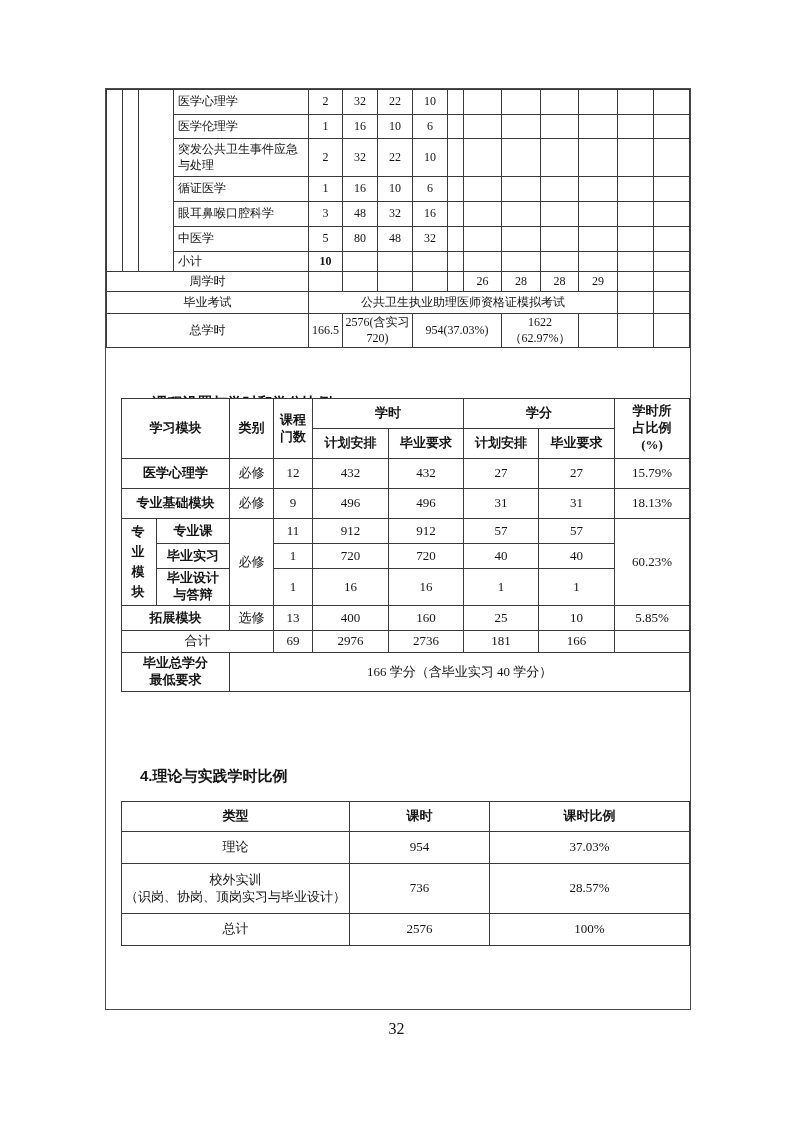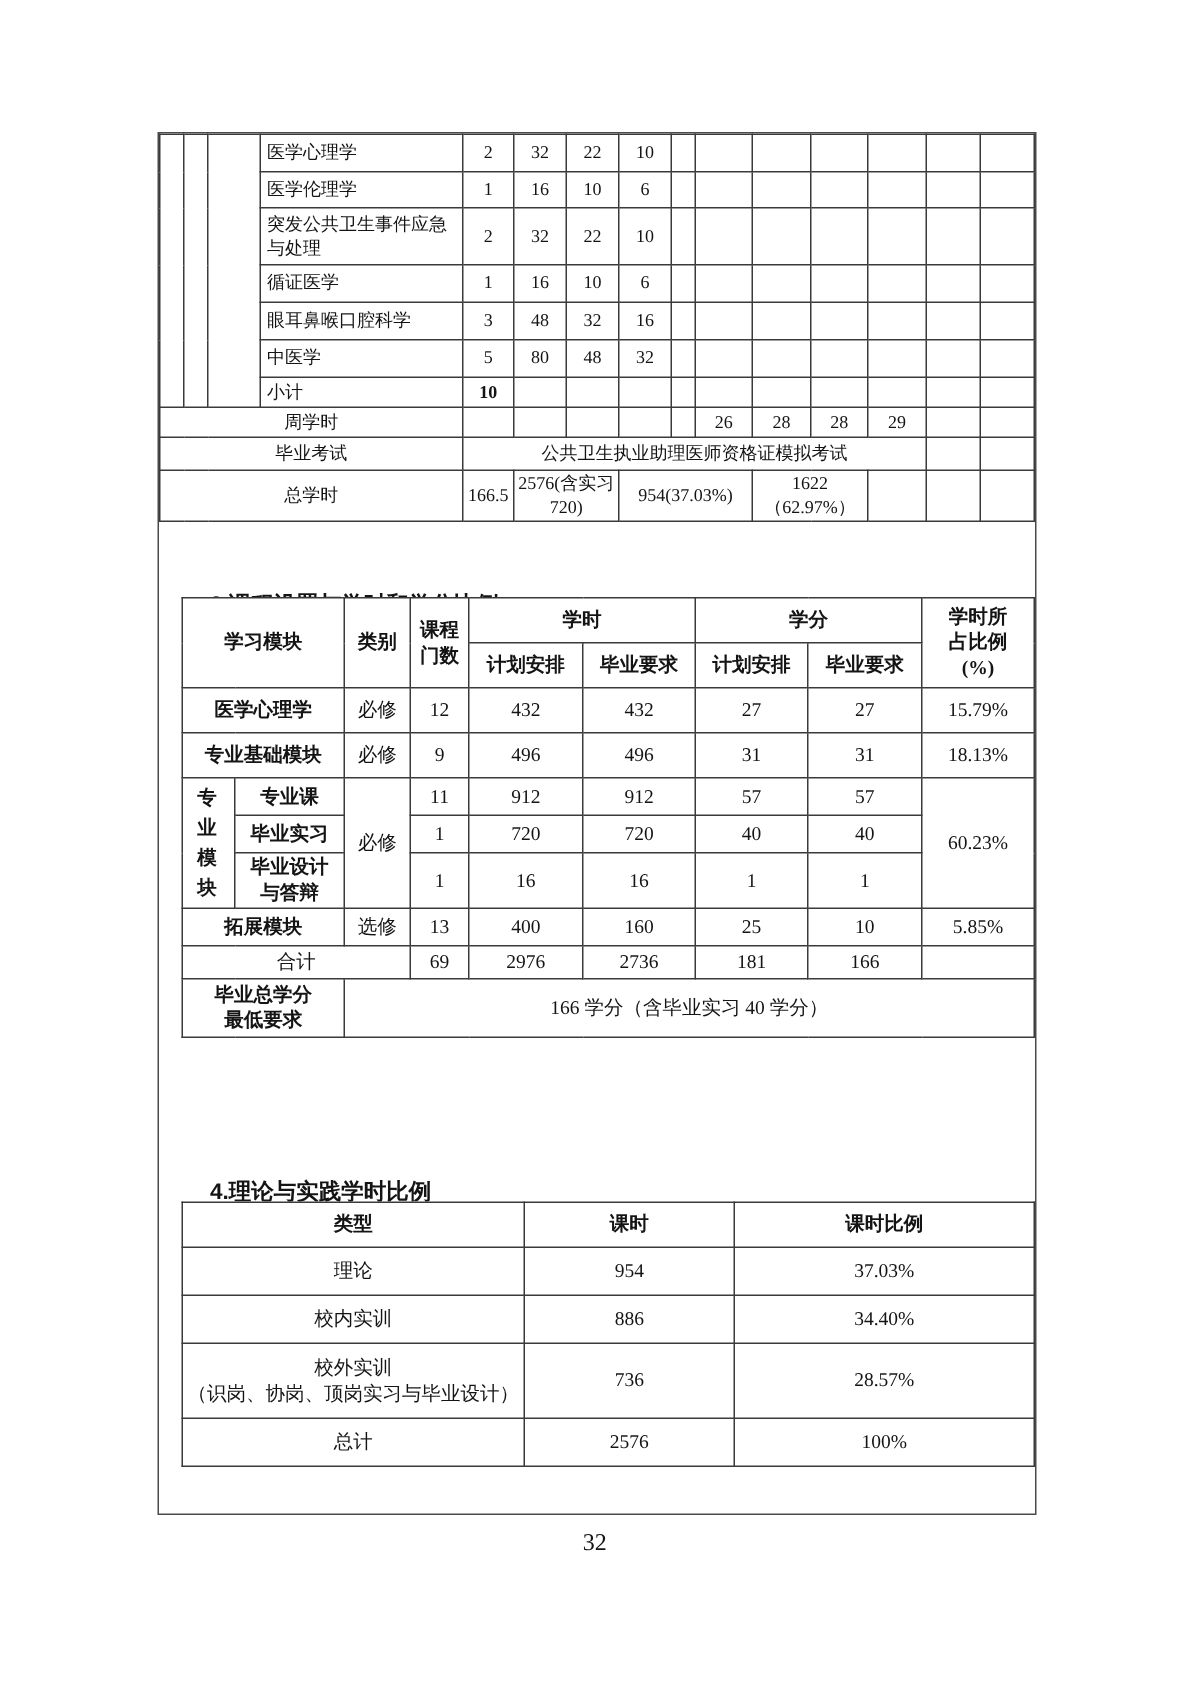--- a/index.html
+++ b/index.html
@@ -13,21 +13,21 @@
   .t2{left:15px;top:309px;width:568px;}
   .t3{left:15px;top:712px;width:568px;}
   .t2 td,.t2 th,.t3 td,.t3 th{font-size:13px;}
   th,.b{font-weight:bold;}
   .nm{text-align:left;padding-left:4px;}
   .ml{white-space:pre-line;}
   .vert{display:inline-block;width:15px;word-break:break-all;line-height:1.55;font-weight:bold;text-align:left;}
   .h3{position:absolute;left:34px;font-size:15px;font-weight:bold;
       font-family:"Liberation Sans","DejaVu Sans",sans-serif;}
   .h3a{top:270px;margin-top:35px;}
-  .h3b{top:696px;}
+  .h3b{top:678px;}
   .pageno{position:absolute;top:1020px;left:0;width:100%;text-align:center;font-size:16px;}
 </style>
 </head>
 <body>
 
 <div class="page">
   <div class="frame">
 
     <table class="t1">
       <colgroup>
@@ -302,25 +302,20 @@
           <tr style="height:30px">
         <th>类型</th>
         <th>课时</th>
         <th>课时比例</th>
       </tr>
       <tr style="height:32px">
         <td>理论</td>
         <td>954</td>
         <td>37.03%</td>
       </tr>
-      <tr style="height:32px">
-        <td>校内实训</td>
-        <td>886</td>
-        <td>34.40%</td>
-      </tr>
       <tr style="height:50px">
         <td class="ml">校外实训
 （识岗、协岗、顶岗实习与毕业设计）</td>
         <td>736</td>
         <td>28.57%</td>
       </tr>
       <tr style="height:32px">
         <td>总计</td>
         <td>2576</td>
         <td>100%</td>

